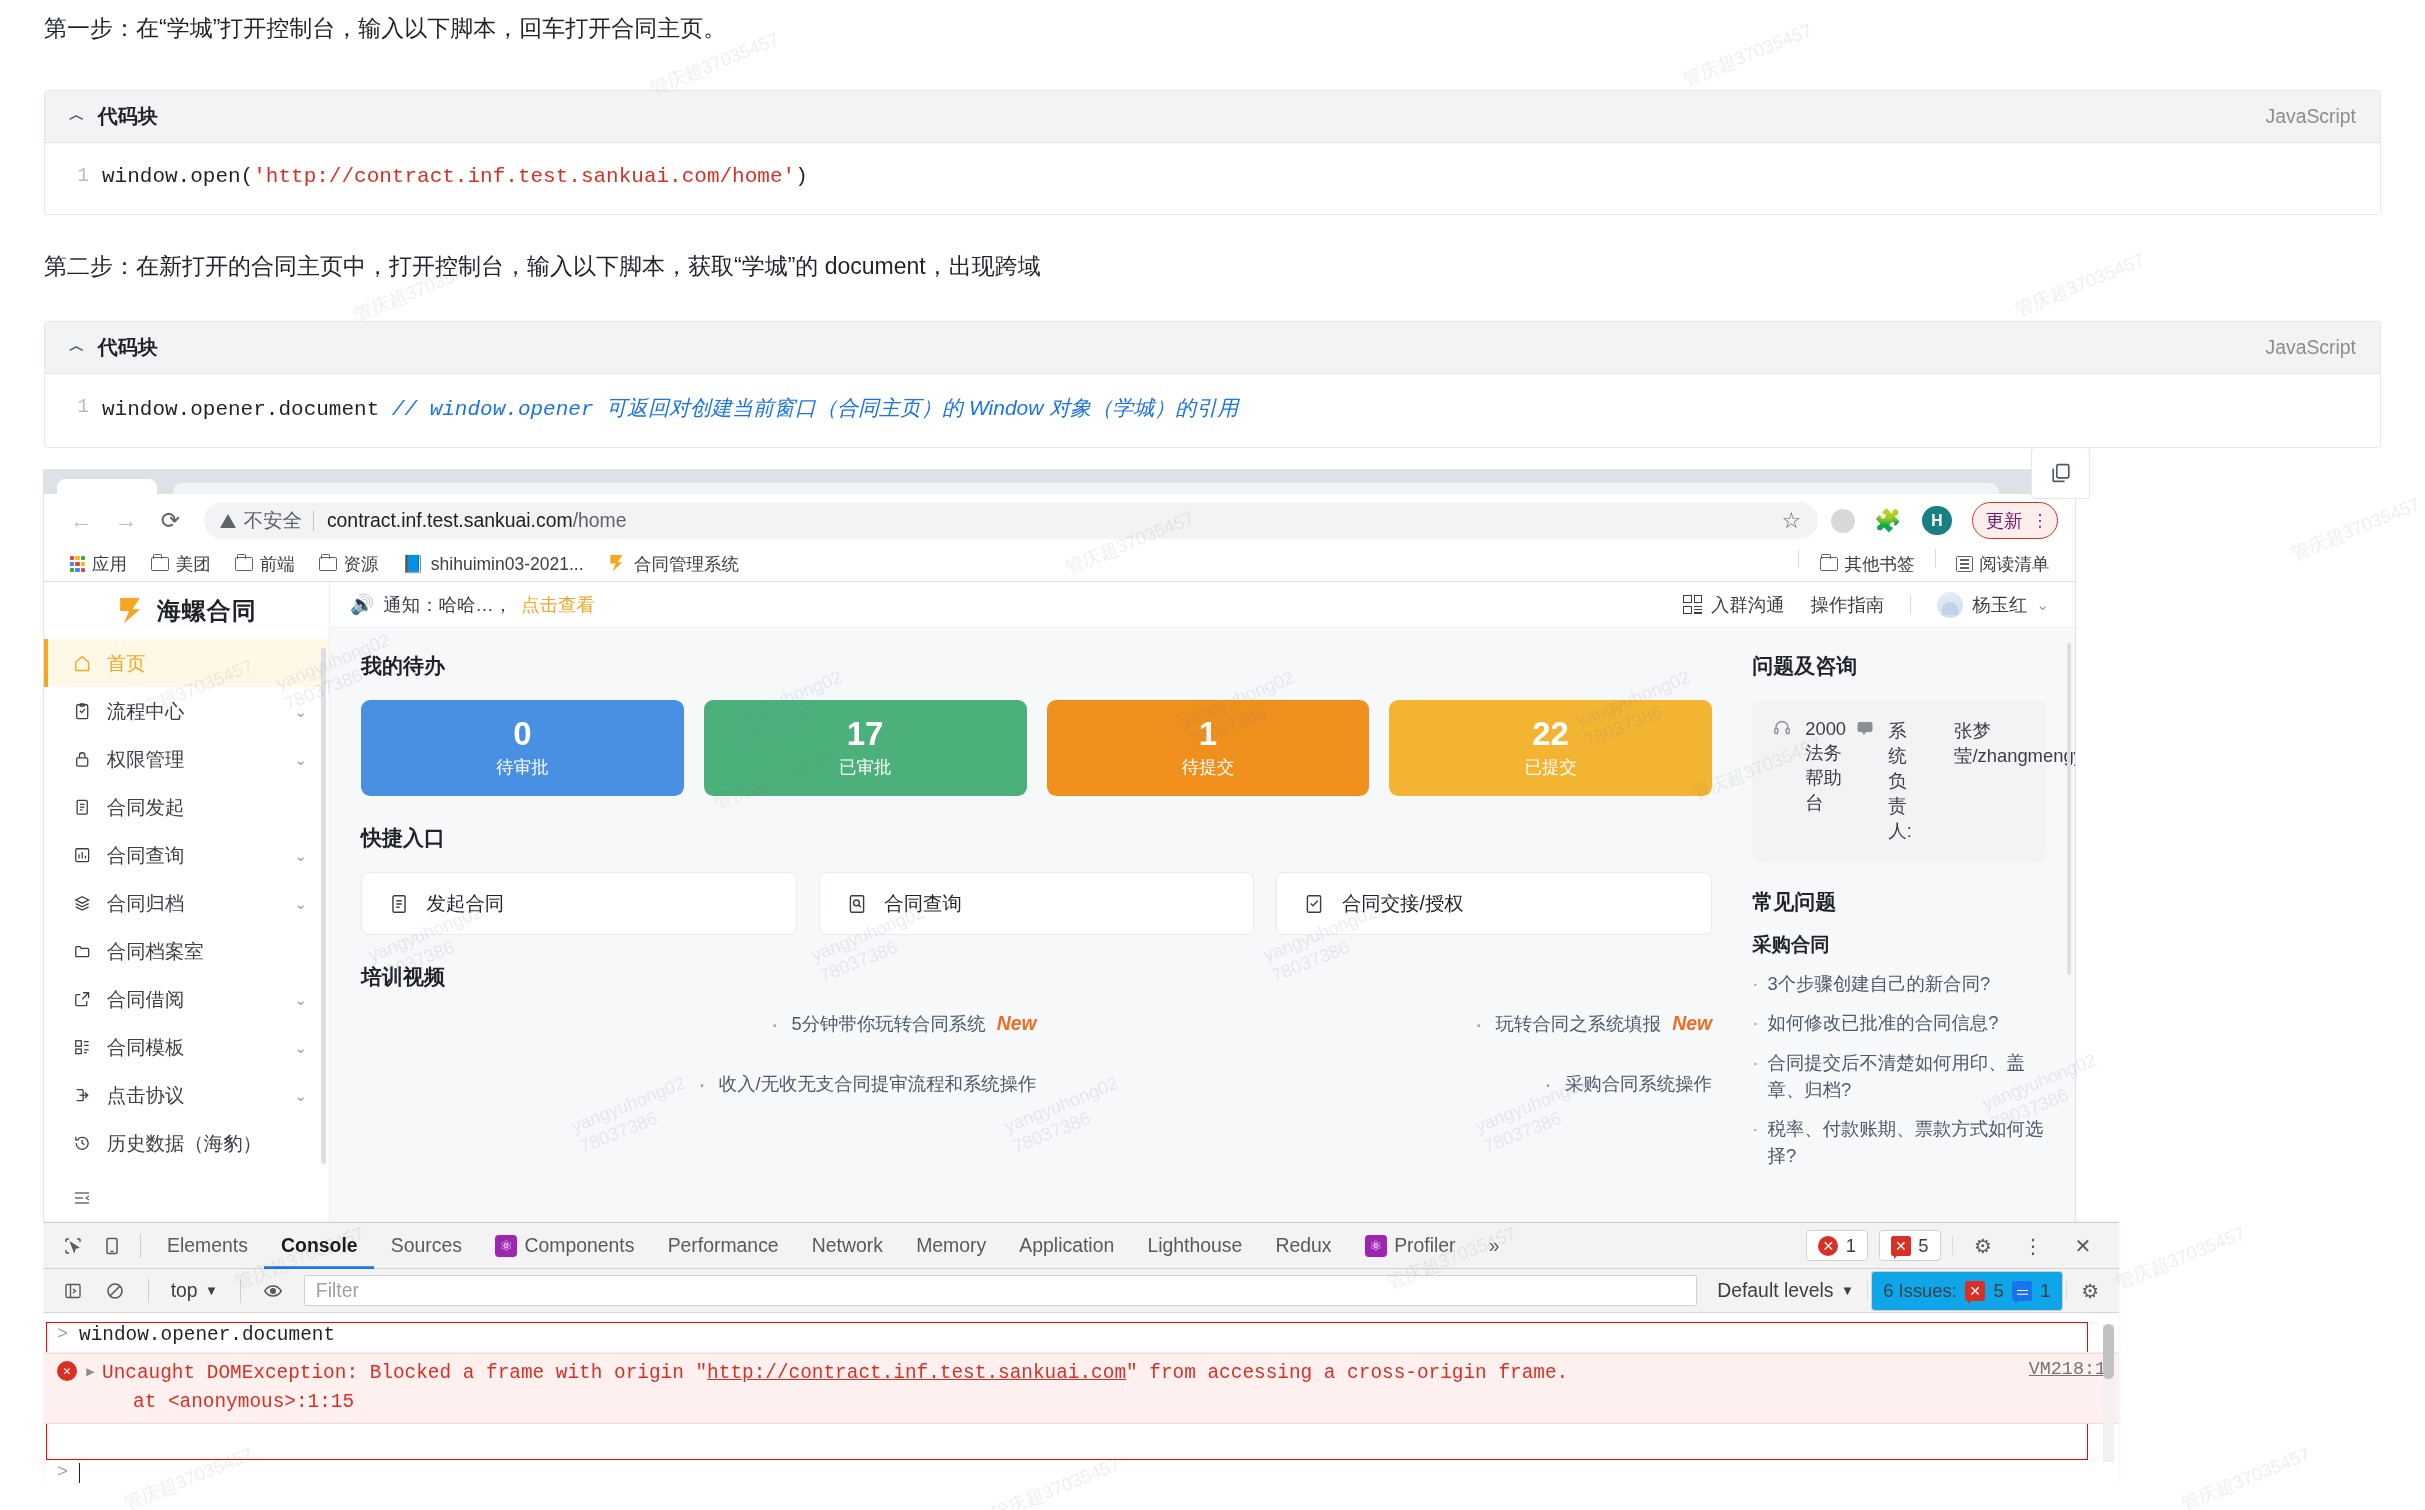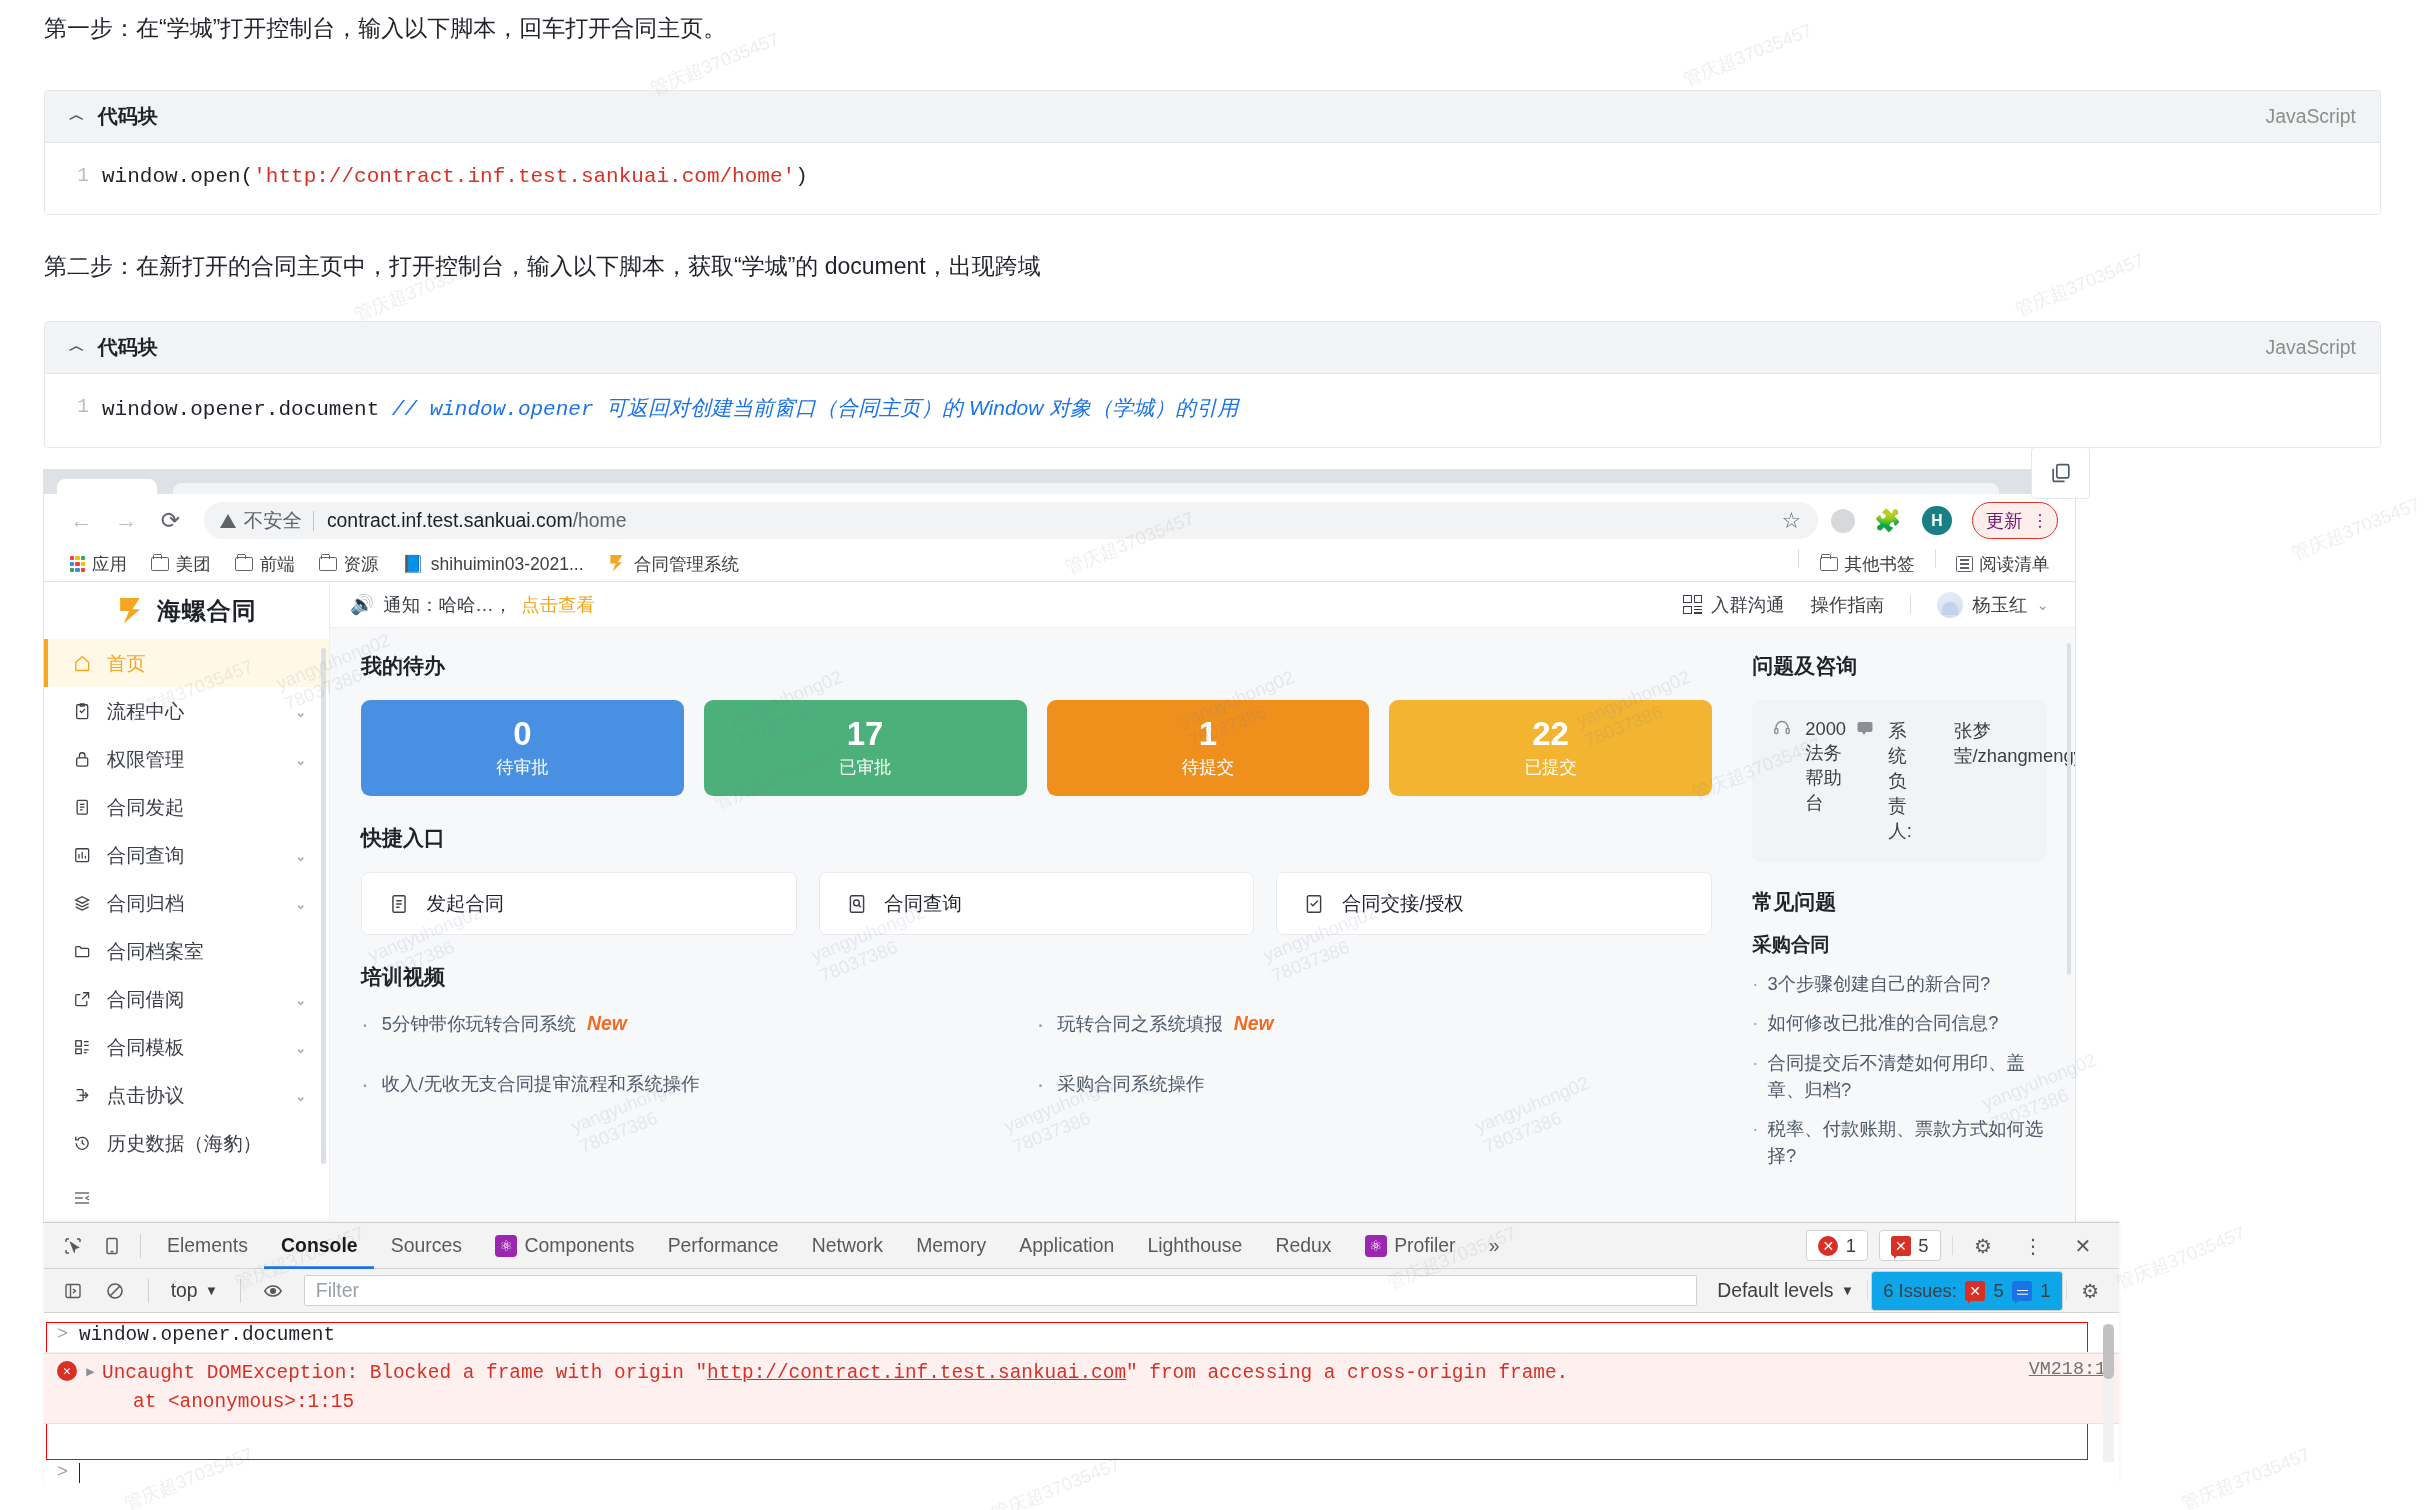--- a/index.html
+++ b/index.html
@@ -362,20 +362,21 @@
     color: #1f2329;
   }
   .quick-ic { width: 22px; height: 22px; flex: none; color: #3b3f45; }
   .block-gap { height: 28px; }
   .two-col { display: flex; }
   .two-col > div { flex: 1; }
   .bullet-line {
     display: flex; align-items: center; gap: 11px;
     font-size: 18.4px; color: #4e5969;
     margin-bottom: 7.4px;
+    justify-content: flex-end;
   }
   .bullet-line::before {
     content: '·'; color: #9aa0a6; font-size: 24px; line-height: 0; margin-right: 1.8px;
   }
   .badge-new { color: #f26b23; font-style: italic; font-weight: bold; font-size: 19.4px; }
 
   .main-right {
     width: 332px; flex: none;
     padding: 24px 28px 0 9.2px;
   }

